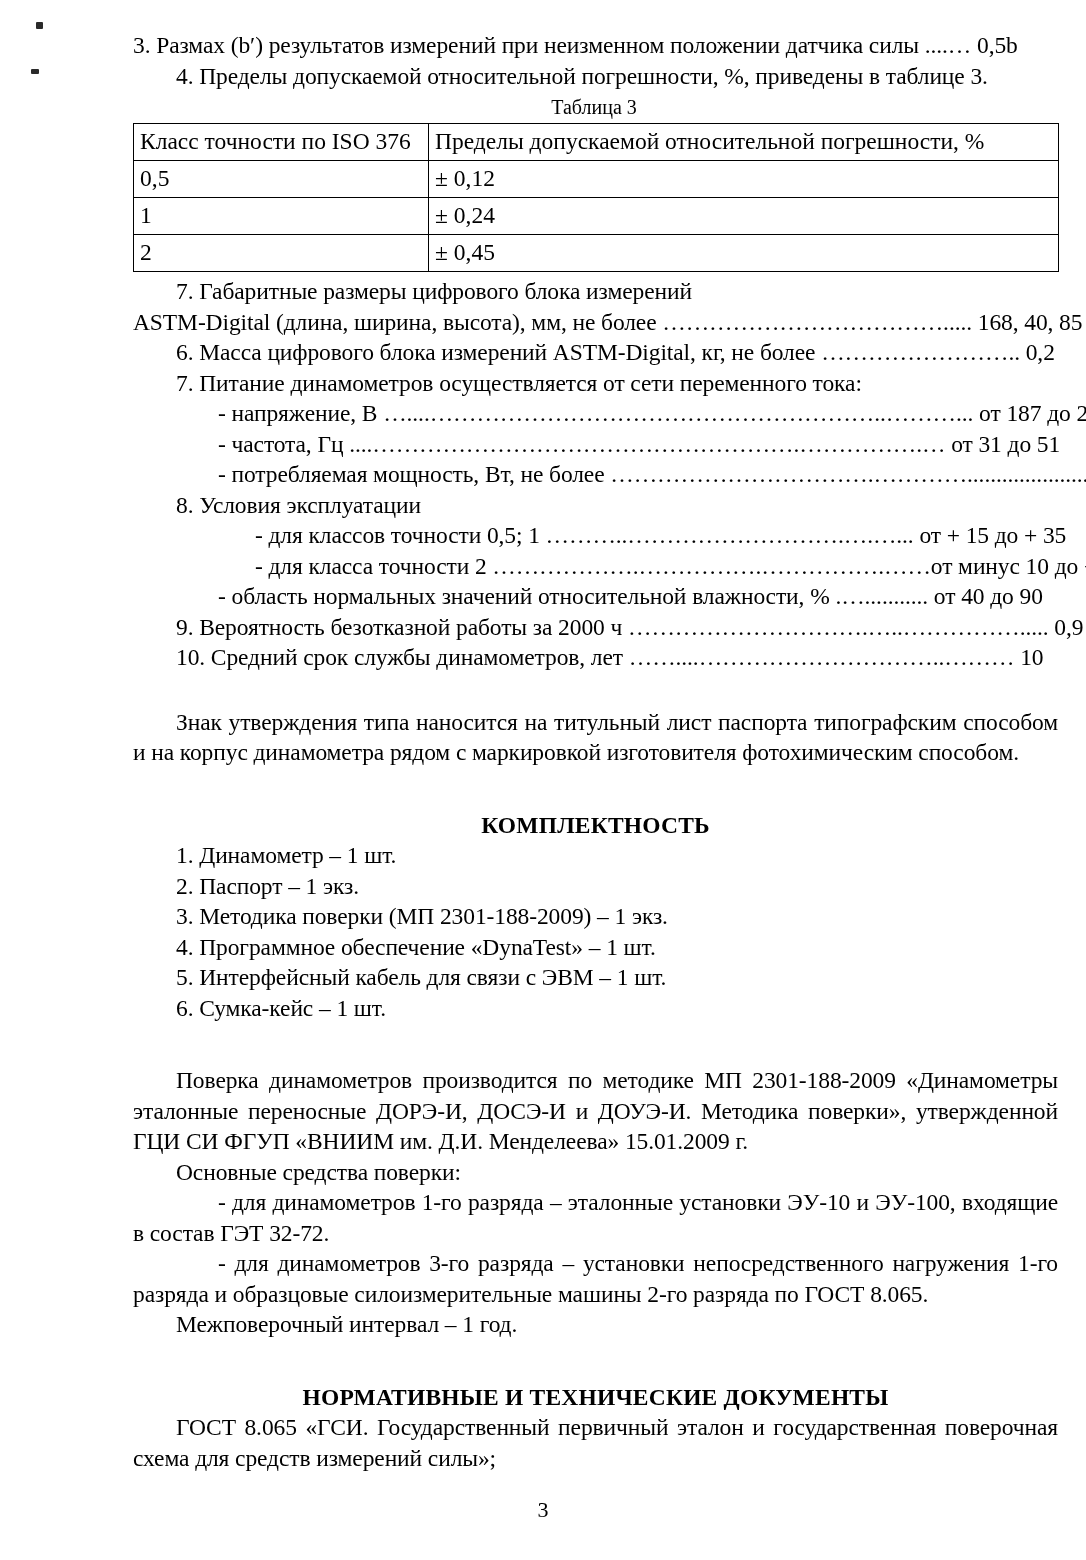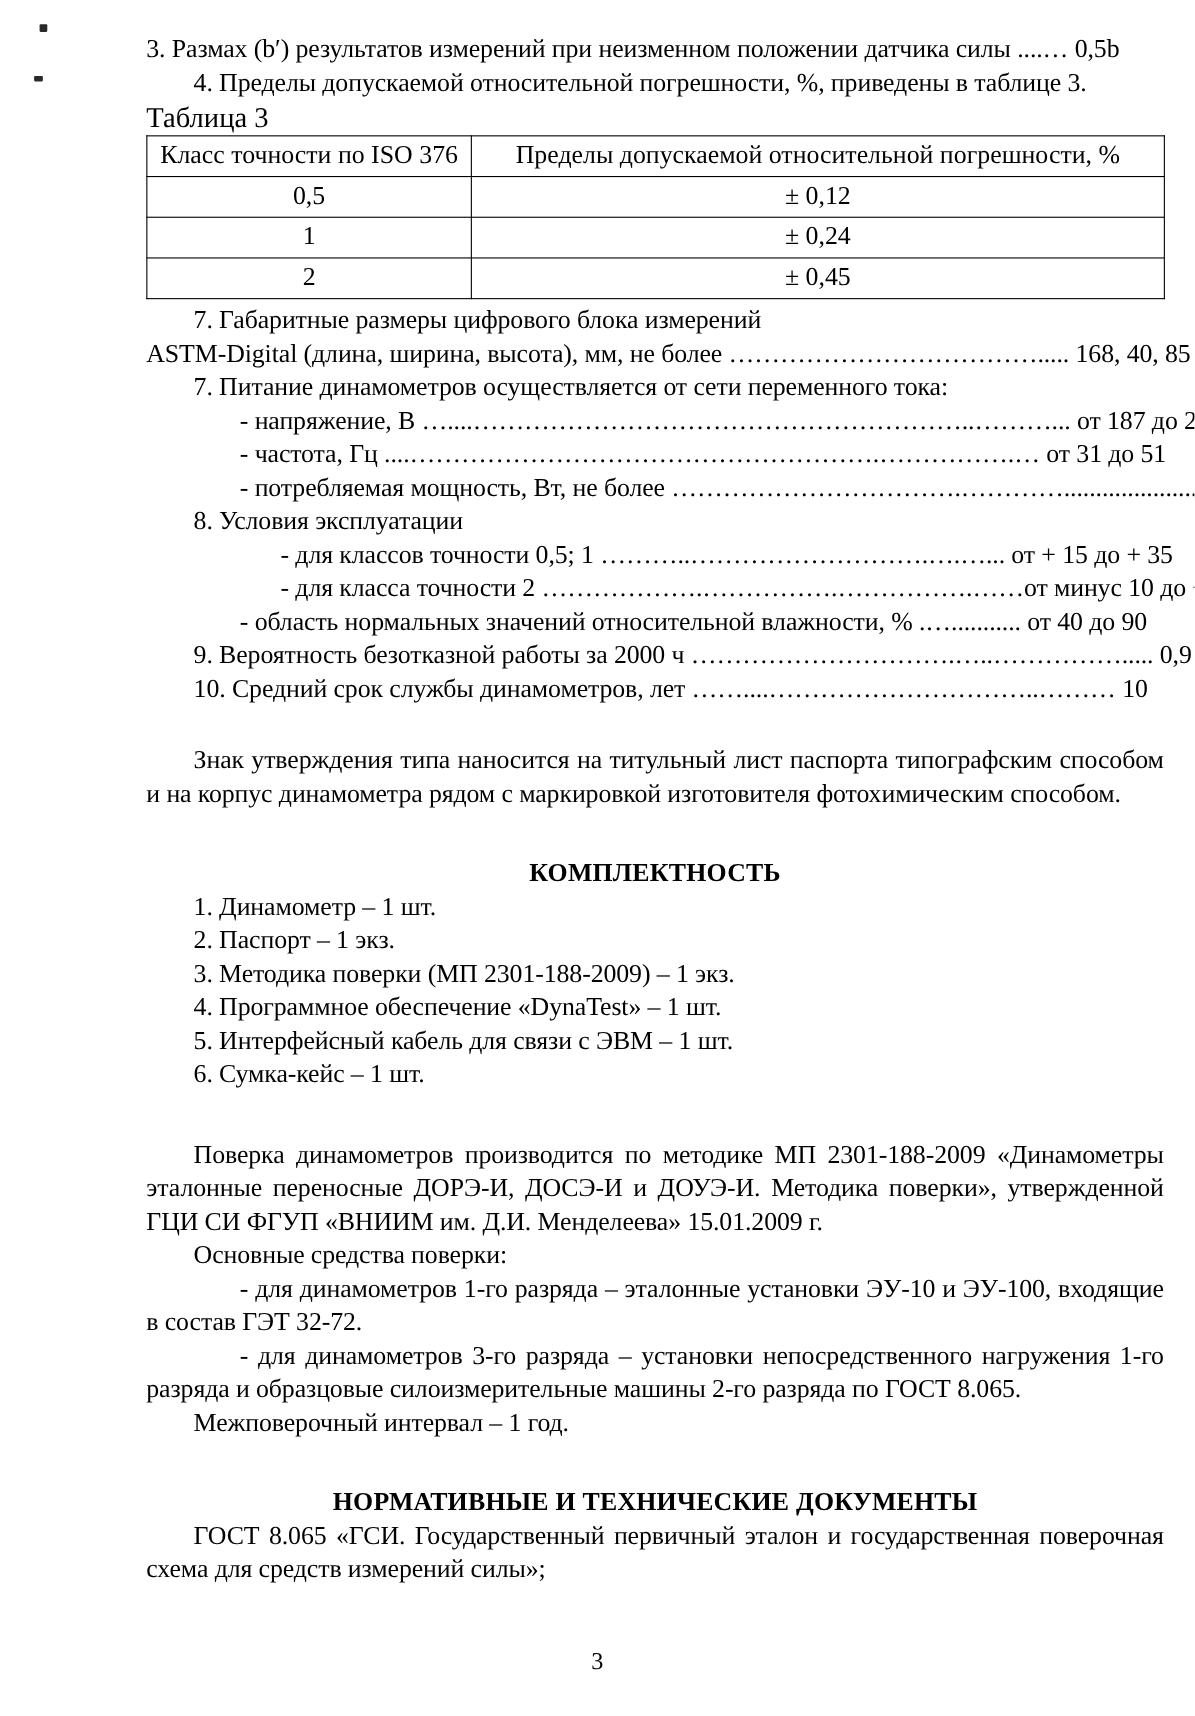--- a/index.html
+++ b/index.html
@@ -51,42 +51,42 @@
   .listline {
     text-align: left;
     white-space: nowrap;
   }
 
   .ind-1 { padding-left: 43px; }
   .ind-2 { padding-left: 85px; }
   .ind-3 { padding-left: 122px; }
 
   .tbl-caption {
-    text-align: left;
-    font-size: 26px;
+    text-align: center;
+    font-size: 20px;
     line-height: 28px;
     margin-top: 2px;
     margin-bottom: 2px;
     padding-right: 3px;
   }
 
   table.spec {
     border-collapse: collapse;
     width: 925px;
     margin-top: 1px;
     margin-bottom: 4px;
     table-layout: fixed;
   }
   table.spec td, table.spec th {
     border: 1.6px solid #000;
     font-weight: normal;
     font-size: 23.5px;
     line-height: 27px;
     padding: 4px 6px 5px 6px;
-    text-align: center;
+    text-align: left;
   }
   table.spec col.c1 { width: 295px; }
   table.spec col.c2 { width: 630px; }
 
   h2.section {
     font-size: 23.5px;
     line-height: 30.5px;
     font-weight: bold;
     text-align: center;
     margin: 0;
@@ -142,20 +142,21 @@
         </tr>
         <tr>
           <td>2</td>
           <td>± 0,45</td>
         </tr>
       </tbody>
     </table>
 
     <div class="line listline ind-1">7. Габаритные размеры цифрового блока измерений</div>
     <div class="line listline">ASTM-Digital (длина, ширина, высота), мм, не более ………………………………..... 168, 40, 85</div>
+    <div class="line listline ind-1">6. Масса цифрового блока измерений ASTM-Digital, кг, не более …………………….. 0,2</div>
     <div class="line listline ind-1">7. Питание динамометров осуществляется от сети переменного тока:</div>
     <div class="line listline ind-2">- напряжение, В …....…………………………………………………..………... от 187 до 242</div>
     <div class="line listline ind-2">- частота, Гц ....……………………………………………….…………….… от 31 до 51</div>
     <div class="line listline ind-2">- потребляемая мощность, Вт, не более …………………………….…………...................... 15</div>
     <div class="line listline ind-1">8. Условия эксплуатации</div>
     <div class="line listline ind-3">- для классов точности 0,5; 1 ………..……………………….….…... от + 15 до + 35</div>
     <div class="line listline ind-3">- для класса точности 2 ……………….…………….…………….……от минус 10 до + 40</div>
     <div class="line listline ind-2">- область нормальных значений относительной влажности, % .…........... от 40 до 90</div>
     <div class="line listline ind-1">9. Вероятность безотказной работы за 2000 ч ………………………….…..……………..... 0,9</div>
     <div class="line listline ind-1">10. Средний срок службы динамометров, лет ……....…………………………..……… 10</div>

